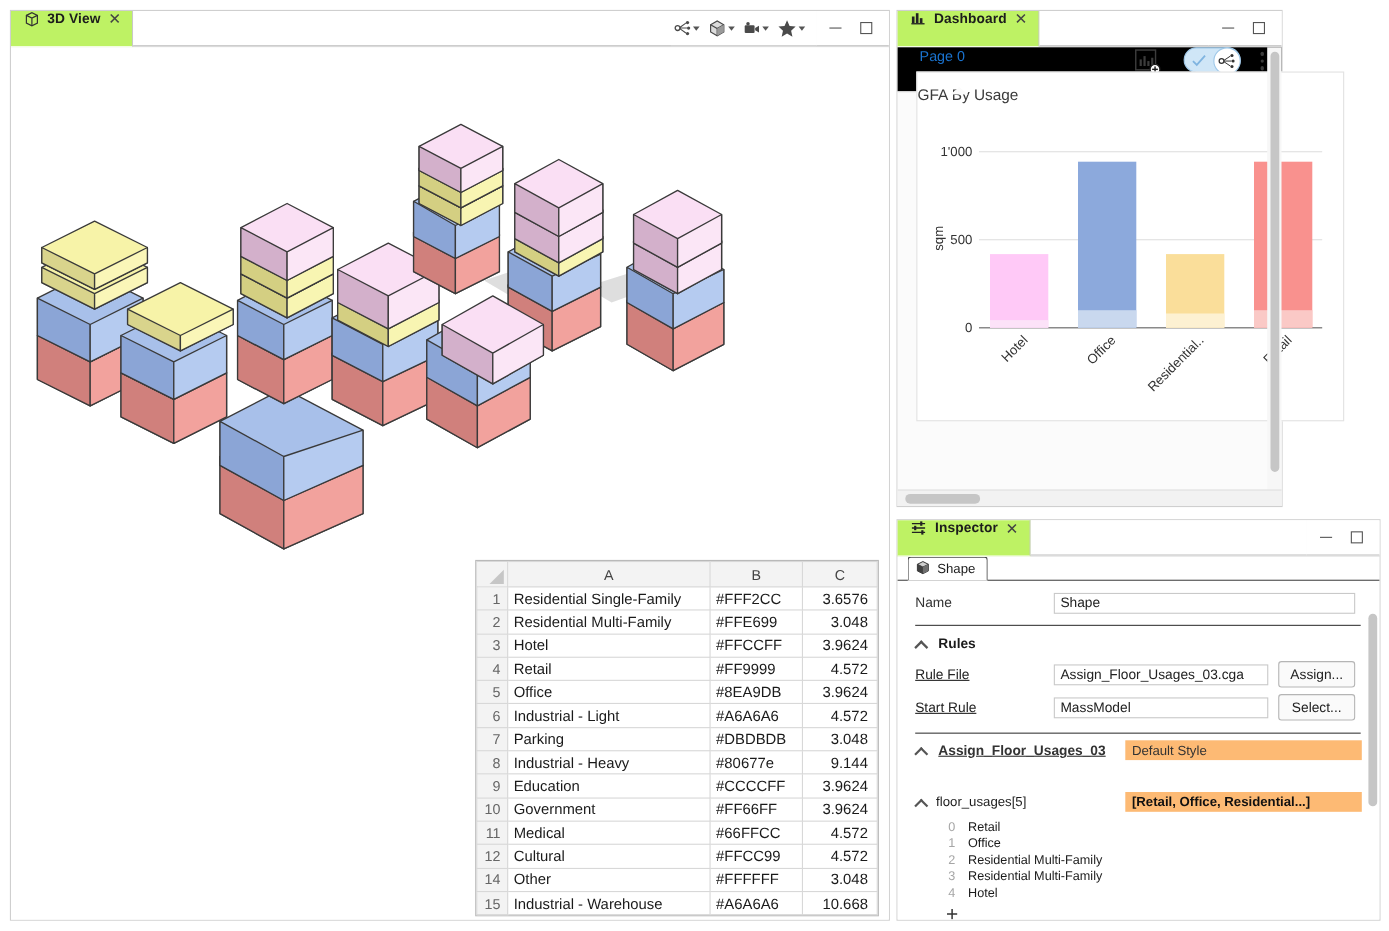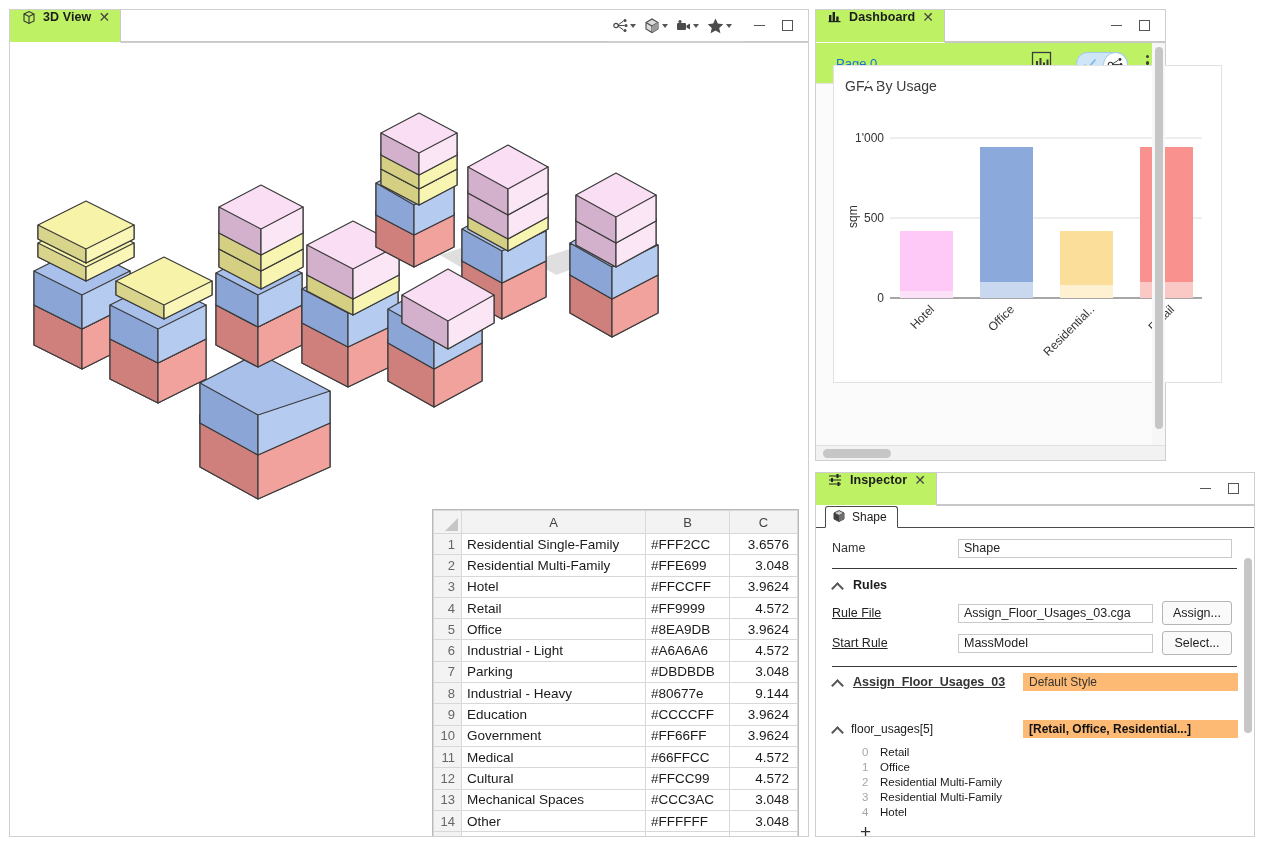--- a/index.html
+++ b/index.html
@@ -60,38 +60,38 @@
   .sheet td.rownum { width:28px; background:#f3f3f3; color:#666; text-align:right;
                      padding-right:6px; font-size:13px; }
   .sheet td.colA { width:184px; }
   .sheet td.colB { width:84px; }
   .sheet td.colC { width:68px; text-align:right; padding-right:8px;}
   .sheet th.hA{width:184px;} .sheet th.hB{width:84px;} .sheet th.hC{width:68px;}
 
   
   #dashboard { left:815px; top:9px; width:351px; height:452px; border:1px solid #cfcfcf; }
   .dash-body { position:relative; height:417px; background:#fbfbfb; }
-  .dash-toolbar { position:relative; height:40px; background:#bef264;
-                  display:flex; align-items:center; padding:0 10px 0 20px; }
+  .dash-toolbar { position:relative; height:40px; background:#000000;
+                  display:flex; align-items:flex-start; padding:0 10px 0 20px; }
   .page-tab { color:#1a73d0; font-size:13px; cursor:pointer; }
   .dash-toolbar .spacer { flex:1; }
   .dash-tool { cursor:pointer; display:flex; align-items:center; }
   .pill-toggle { width:52px; height:23px; border-radius:12px; background:#cfe6f7;
                  border:1px solid #9fc8e8; display:flex; align-items:center; position:relative; cursor:pointer;}
   .pill-knob { position:absolute; right:-1px; top:-1px; width:25px; height:25px; border-radius:50%;
                background:#fff; border:1px solid #9fc8e8; display:flex; align-items:center; justify-content:center;}
   .kebab { display:flex; flex-direction:column; gap:3px; padding:4px 6px; cursor:pointer; }
   .kebab i { width:3.5px; height:3.5px; border-radius:50%; background:#3c3c3c; display:block;}
   .tri-up { position:absolute; left:48px; top:36px; width:0;height:0;
             border-left:8px solid transparent;border-right:8px solid transparent;
             border-bottom:7px solid #fbfbfb; z-index:3;}
   .dash-sep { position:absolute; left:0; right:0; top:40px; height:1px; background:#e3e3e3;}
   .widget { position:absolute; left:17px; top:22px; width:389px; height:318px;
             background:#fff; border:1px solid #e2e2e2; }
-  .widget-title { position:absolute; left:11px; top:12px; font-size:14px; color:#3b3b3b; }
+  .widget-title { position:absolute; left:0; top:12px; font-size:14px; color:#3b3b3b; }
   .hscroll-track { position:absolute; left:0; right:0; bottom:0; height:15px; background:#f2f2f2;
                    border-top:1px solid #e0e0e0;}
   .hscroll-thumb { position:absolute; left:7px; top:3px; width:68px; height:9px; border-radius:5px;
                    background:#c6c6c6; cursor:pointer;}
   .vscroll-track { position:absolute; right:0; top:0; bottom:15px; width:13px; background:#f7f7f7;}
   .vscroll-thumb { position:absolute; right:2px; top:4px; width:8px; height:382px; border-radius:5px;
                    background:#c6c6c6; cursor:pointer;}
 
   
   .chart { position:absolute; left:0; top:0; width:389px; height:318px; }
@@ -415,26 +415,20 @@
                 <td class="colB">#66FFCC</td>
                 <td class="colC">4.572</td>
               </tr>
             <tr>
                 <td class="rownum">12</td>
                 <td class="colA">Cultural</td>
                 <td class="colB">#FFCC99</td>
                 <td class="colC">4.572</td>
               </tr>
             <tr>
-                <td class="rownum">13</td>
-                <td class="colA">Mechanical Spaces</td>
-                <td class="colB">#CCC3AC</td>
-                <td class="colC">3.048</td>
-              </tr>
-            <tr>
                 <td class="rownum">14</td>
                 <td class="colA">Other</td>
                 <td class="colB">#FFFFFF</td>
                 <td class="colC">3.048</td>
               </tr>
             <tr>
                 <td class="rownum">15</td>
                 <td class="colA">Industrial - Warehouse</td>
                 <td class="colB">#A6A6A6</td>
                 <td class="colC">10.668</td>

